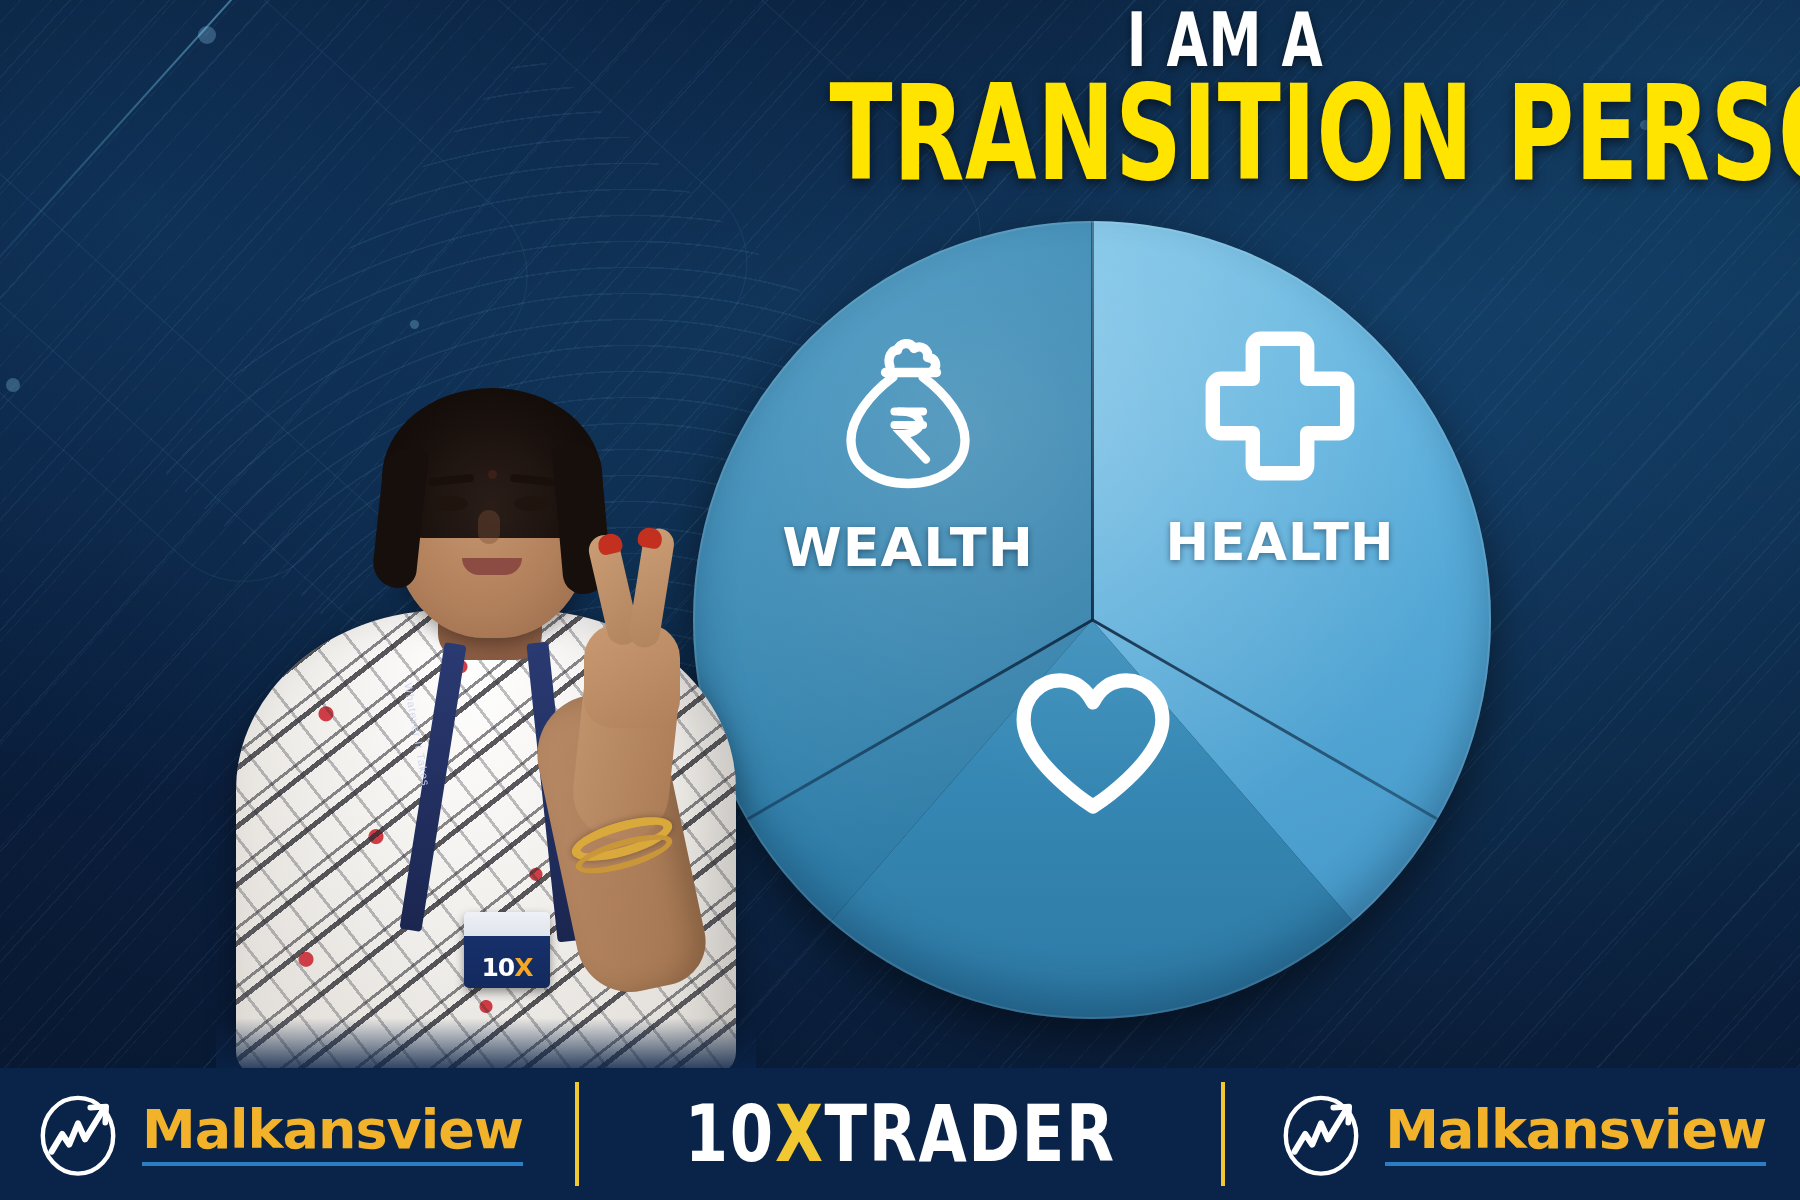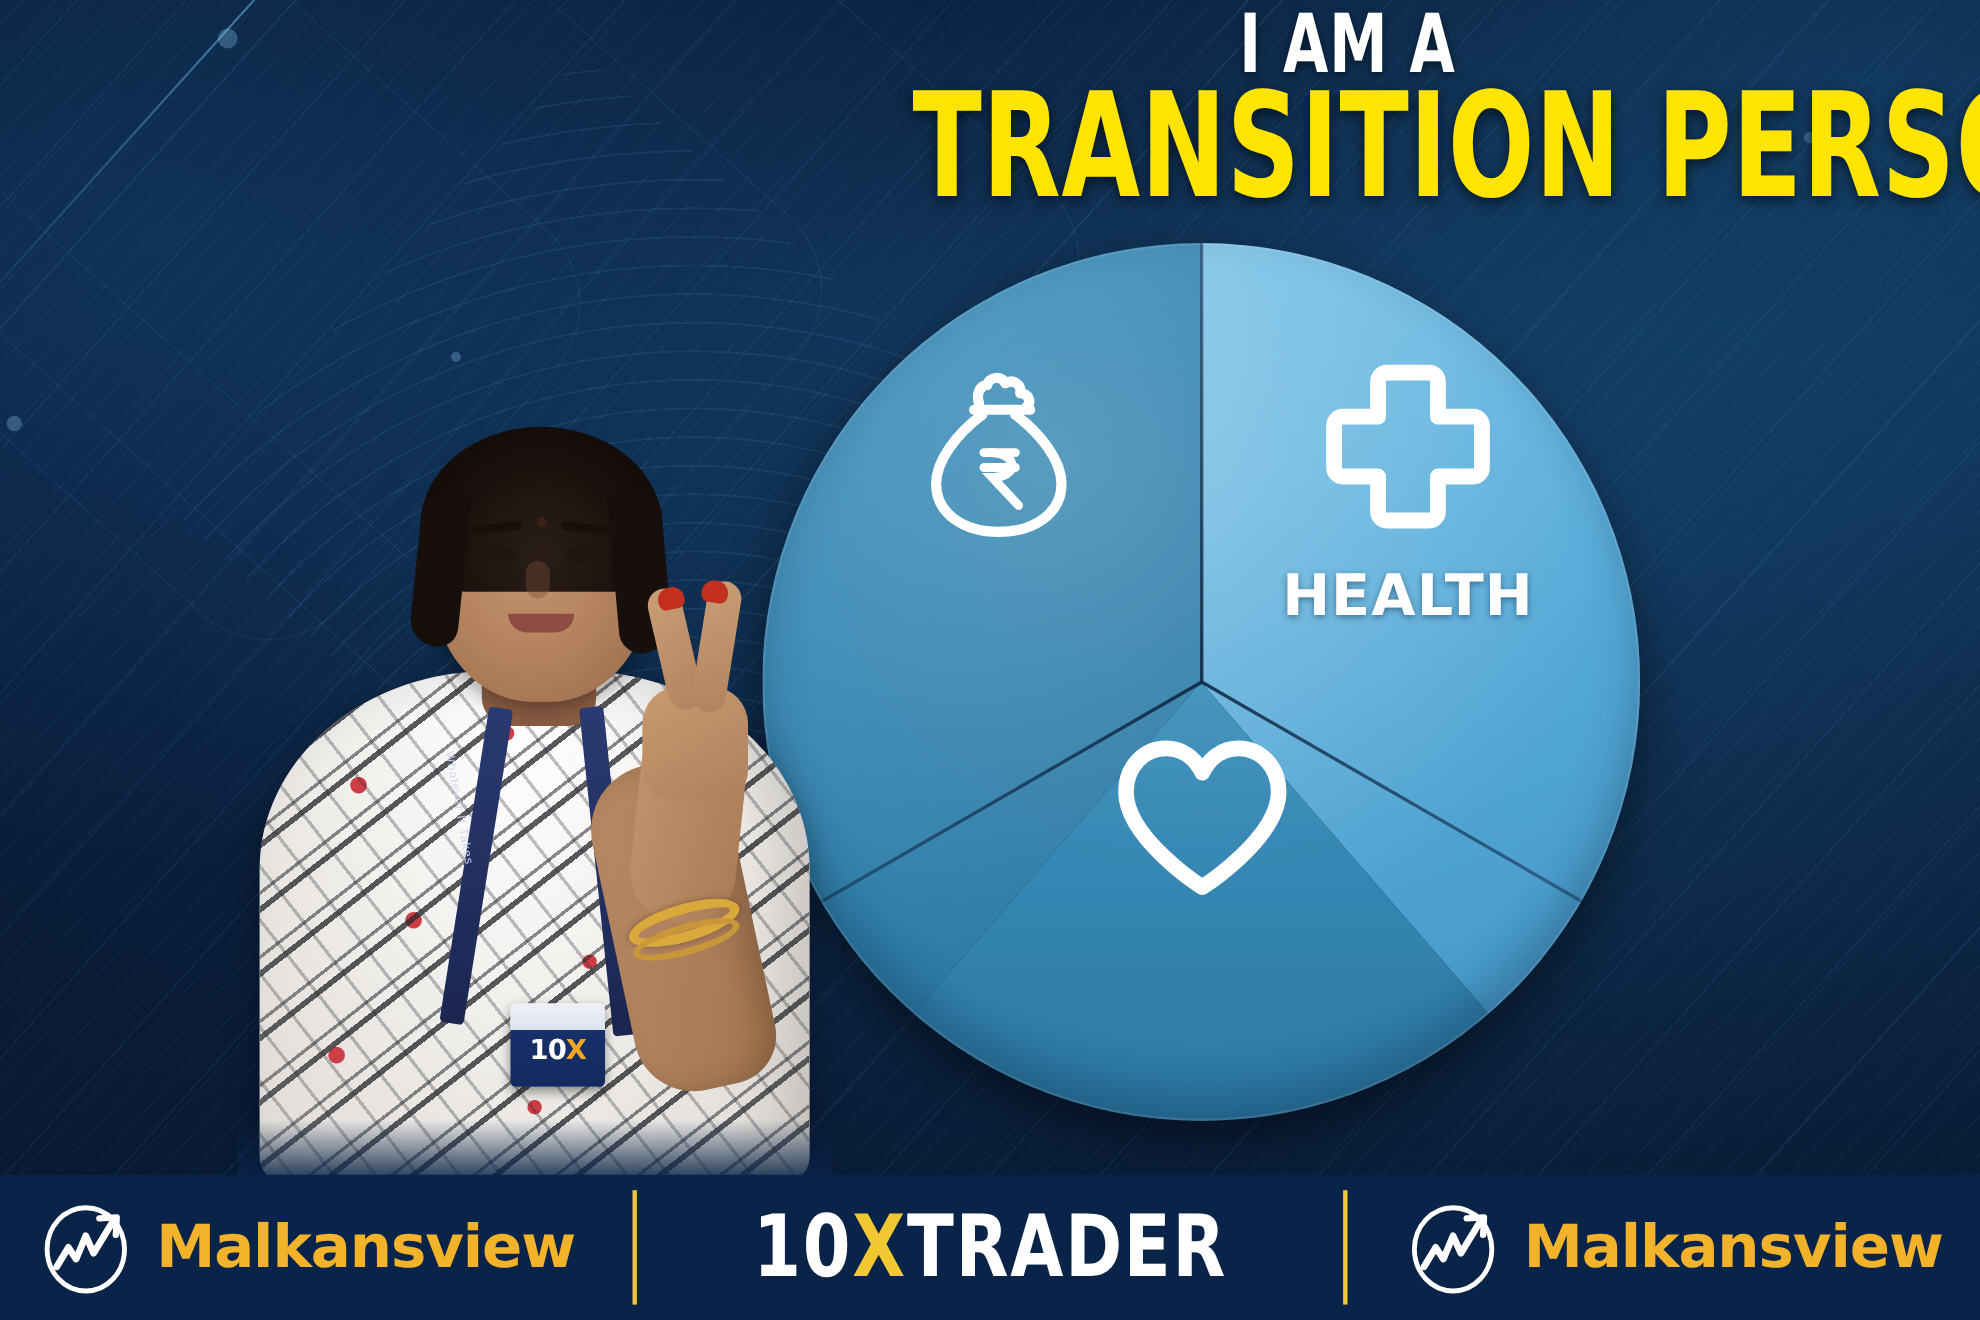--- a/index.html
+++ b/index.html
@@ -194,21 +194,21 @@
   #lan-r{ left:316px; top:250px; height:300px; transform:rotate(-6deg); border-radius:4px; }
   #lan-text{
     position:absolute; left:188px; top:290px; width:200px;
     font-size:11px; color:#cfd8f2; letter-spacing:1px;
     transform:rotate(80deg); transform-origin:left top; white-space:nowrap; opacity:.95;
   }
   #badge{
     left:238px; top:520px; width:86px; height:76px;
     background:linear-gradient(180deg,#eef1f6 0%, #dfe4ec 32%, #17306b 32%, #132a5e 100%);
     border-radius:5px; box-shadow:0 4px 10px rgba(0,0,0,.4);
-    display:flex; align-items:flex-end; justify-content:center; padding-bottom:19px;
+    display:flex; align-items:flex-end; justify-content:center; padding-bottom:6px;
   }
   #badge-text{ font-family:"DejaVu Sans",sans-serif; font-weight:700; font-size:25px; color:#fff; letter-spacing:-1px; }
   #badge-text b{ color:#F5A623; }
   
   #arm{
     left:330px; top:300px; width:128px; height:300px;
     background:linear-gradient(110deg,#b98a66,#a3754f);
     border-radius:60px 50px 44px 54px; transform:rotate(-12deg);
     box-shadow:inset -14px 0 26px rgba(0,0,0,.18);
   }
@@ -242,21 +242,21 @@
   }
 
   
   #footer{
     position:absolute; left:0; bottom:0; width:1800px; height:132px; z-index:40;
     background:#0a2348;
     display:flex; align-items:center; justify-content:center; gap:0;
   }
   .brand{ display:flex; align-items:center; gap:20px; }
   .brand-mark{ width:88px; height:88px; flex:none; }
-  .brand-text{ display:flex; flex-direction:row; align-items:flex-start; }
+  .brand-text{ display:flex; flex-direction:column; align-items:flex-start; }
   .brand-word{
     font-family:"DejaVu Sans", sans-serif; font-weight:700;
     font-size:54px; color:#F2B229; letter-spacing:-1px; line-height:1;
   }
   .brand-rule{ width:100%; height:4px; background:#2a7fc4; margin-top:5px; }
   .vdiv{ width:4px; height:104px; background:#F2C832; margin:0 52px; flex:none; }
   #trader{
     font-family:"DejaVu Sans", sans-serif; font-weight:700;
     font-size:78px; color:#ffffff; letter-spacing:2px;
     transform:scaleX(.80); transform-origin:center; white-space:nowrap;
@@ -306,20 +306,21 @@
         <path d="M38 27 c-2 -6 1 -11 5 -11 c1 -5 9 -6 11 -1 c5 -3 10 1 9 6 c5 0 7 5 4 8"></path>
         <path d="M35 31 h34"></path>
         <path d="M40 34 C24 46 12 62 12 76 c0 18 17 29 38 29 s38 -11 38 -29 c0 -14 -12 -30 -28 -42"></path>
       </g>
       <g fill="none" stroke="#ffffff" stroke-width="5.4" stroke-linecap="round">
         <path d="M41 57 h19"></path>
         <path d="M41 66 h19"></path>
         <path d="M44 57 c10 0 14 4 14 8 c0 4 -5 7 -12 7 l16 17"></path>
       </g>
     </svg>
+    <div class="seg-label">WEALTH</div>
   </div>
 
   <div class="seg-content" id="seg-health-content">
     <svg class="seg-icon" width="160" height="160" viewBox="0 0 100 100">
       <path d="M38 8 h24 a5 5 0 0 1 5 5 v20 h20 a5 5 0 0 1 5 5 v24 a5 5 0 0 1 -5 5 h-20 v20 a5 5 0 0 1 -5 5 h-24 a5 5 0 0 1 -5 -5 v-20 h-20 a5 5 0 0 1 -5 -5 v-24 a5 5 0 0 1 5 -5 h20 v-20 a5 5 0 0 1 5 -5 z" fill="none" stroke="#ffffff" stroke-width="9" stroke-linejoin="round"></path>
     </svg>
     <div class="seg-label">HEALTH</div>
   </div>
 
   <div class="seg-content" id="seg-relationship-content">

